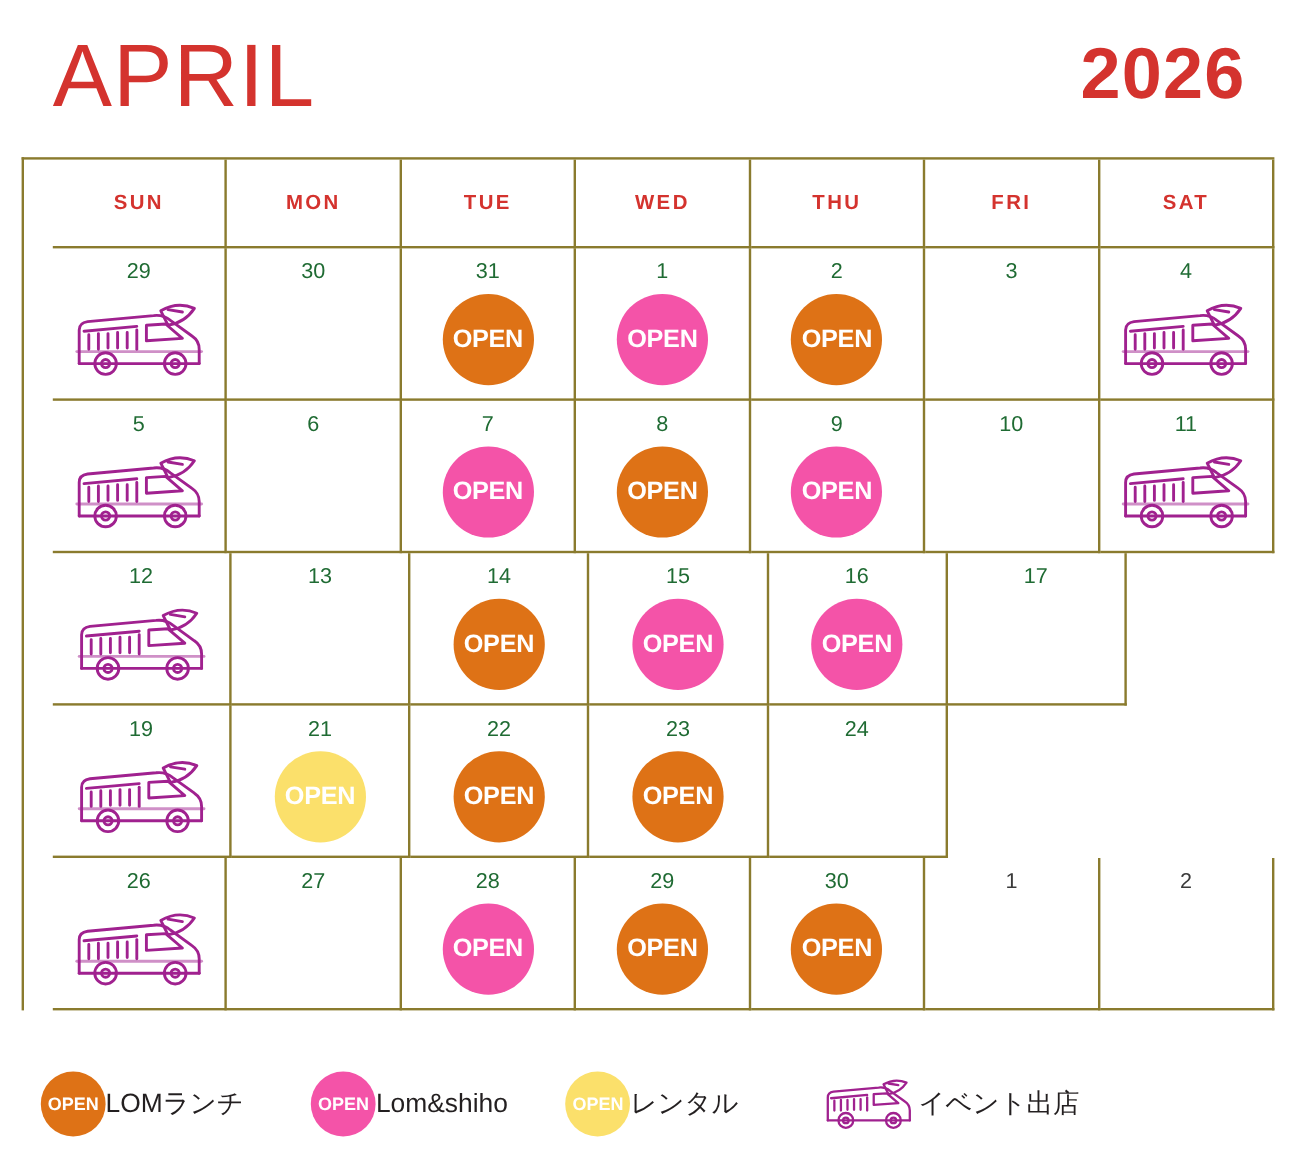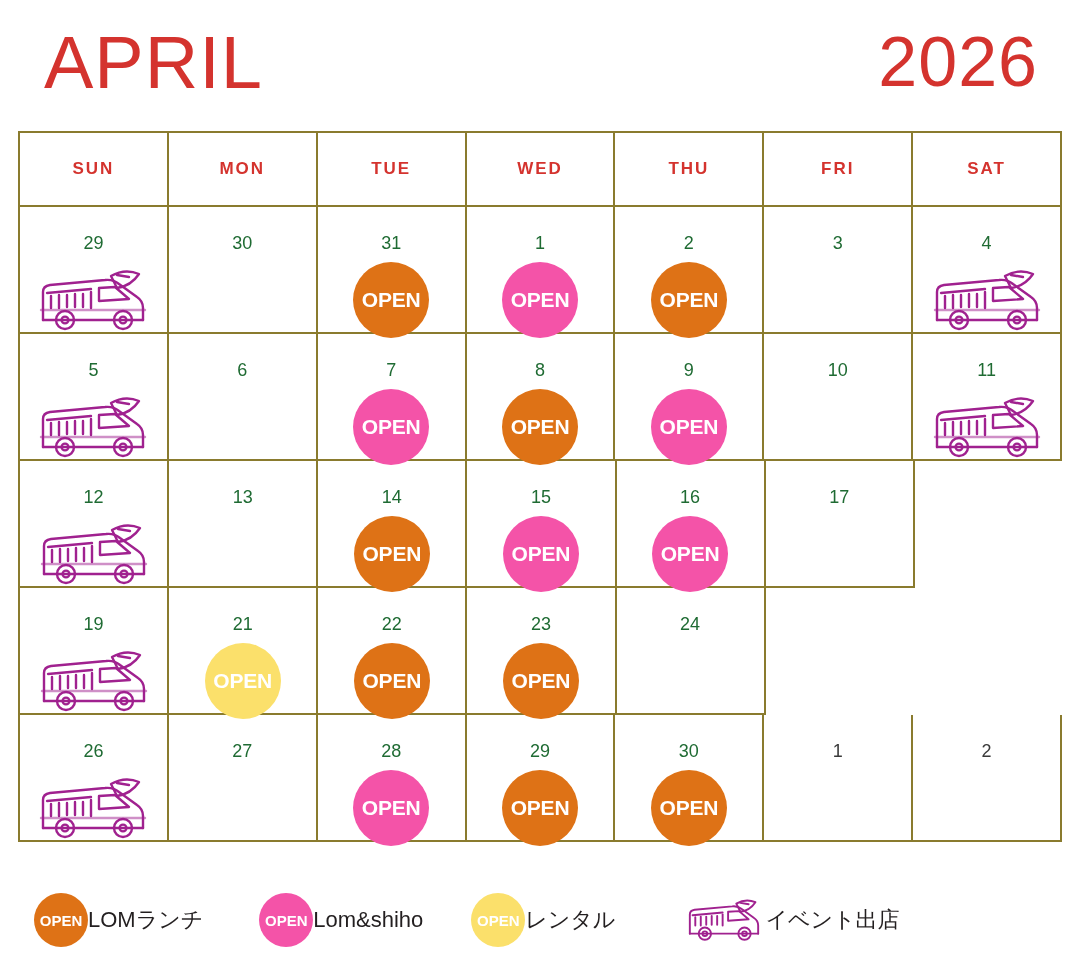--- a/index.html
+++ b/index.html
@@ -35,39 +35,40 @@
     line-height: 78px;
     letter-spacing: 1px;
     color: #d4332e;
     font-weight: 400;
     font-family: "Liberation Sans", sans-serif;
   }
   .year-title {
     position: absolute;
     right: 42px;
     top: 22px;
-    font-size: 70px;
+    font-size: 60px;
     line-height: 80px;
     color: #d4332e;
-    font-weight: 400;
+    font-weight: 700;
     letter-spacing: 1px;
   }
 
   
   .calendar {
     position: absolute;
     left: 18px;
     top: 131px;
     width: 1044px;
     border-top: 2px solid #8a7b2e;
     border-left: 2px solid #8a7b2e;
     box-sizing: border-box;
   }
   .row {
     display: flex;
+    margin-left: 24px;
   }
   .cell {
     width: 149.14px;
     box-sizing: border-box;
     border-right: 2px solid #8a7b2e;
     border-bottom: 2px solid #8a7b2e;
     position: relative;
   }
   .head-row .cell {
     height: 74px;
@@ -76,21 +77,21 @@
     justify-content: center;
   }
   .dow {
     font-size: 17px;
     letter-spacing: 2px;
     font-weight: 700;
     color: #d4332e;
   }
   .week-row .cell {
     height: 127px;
-    padding-top: 25px;
+    padding-top: 8px;
   }
   .daynum {
     text-align: center;
     font-size: 18px;
     color: #1f6b33;
     font-weight: 400;
     line-height: 22px;
     height: 22px;
   }
   .daynum.muted {

